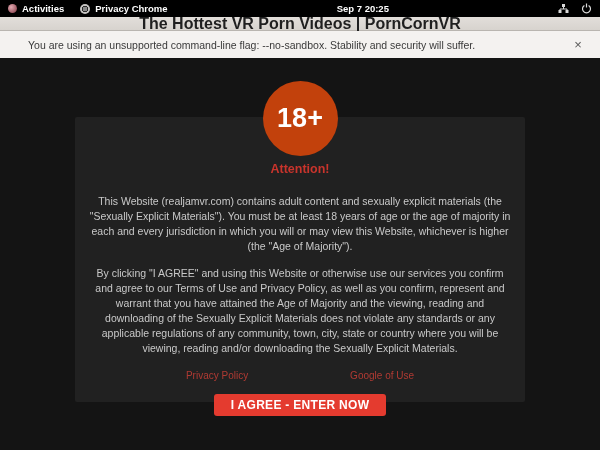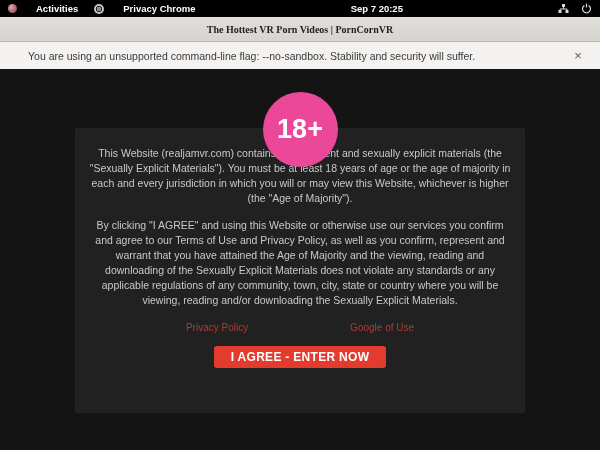--- a/index.html
+++ b/index.html
@@ -12,41 +12,40 @@
   }
 
   
   .topbar {
     height: 17px; background: #000; color: #fff;
     display: flex; align-items: center;
     font-size: 9.5px; font-weight: bold;
     padding: 0 8px; flex: 0 0 auto;
   }
   .topbar-left { display: flex; align-items: center; gap: 16px; }
-  .topbar-item { display: flex; align-items: center; gap: 19px; cursor: default; }
+  .topbar-item { display: flex; align-items: center; gap: 5px; cursor: default; }
   .dot-icon {
     width: 9px; height: 9px; border-radius: 50%;
     background: radial-gradient(circle at 35% 35%, #e3aab2, #96525c 75%);
   }
   .chrome-icon {
     width: 10px; height: 10px; border-radius: 50%;
     background: radial-gradient(circle, #8a8a8a 0 34%, #2b2b2b 36% 44%, #c6c4c2 46% 100%);
   }
   .topbar-center { flex: 1; text-align: center; }
   .topbar-right { display: flex; align-items: center; gap: 12px; }
   .tray-icon svg { display: block; }
 
   
   .titlebar {
-    height: 25px; background: linear-gradient(#e2deda, #d7d3ce);
+    height: 14px; background: linear-gradient(#e2deda, #d7d3ce);
     border-bottom: 1px solid #b9b5b0;
-    color: #1f1f1f; font-size: 10px; font-weight: bold;
+    color: #1f1f1f; font-size: 16px; font-weight: bold;
     display: flex; align-items: center; justify-content: center;
     flex: 0 0 auto;
-    font-family: Liberation Serif, serif;
   }
 
   
   .infobar {
     height: 27px; background: #f4f2f0; color: #3a3a3a;
     font-size: 10.5px; display: flex; align-items: center;
     padding: 0 12px 0 28px; flex: 0 0 auto; gap: 28px;
   }
   .infobar-msg { flex: 1; }
   .infobar-close {
@@ -60,21 +59,21 @@
   }
   .modal {
     position: absolute; left: 75px; top: 59px;
     width: 450px; height: 285px;
     background: #212121; border-radius: 2px;
     text-align: center;
   }
   .age-badge {
     position: absolute; top: -36px; left: 50%; margin-left: -37.5px;
     width: 75px; height: 75px; border-radius: 50%;
-    background: #ec4899; color: #fff;
+    background: #c2410c; color: #fff;
     font-size: 27px; font-weight: bold;
     display: flex; align-items: center; justify-content: center;
   }
   .modal-heading {
     padding-top: 45px; color: #c9342c;
     font-size: 12.5px; font-weight: bold;
   }
   .modal-text {
     color: #c9c9c9; font-size: 10.5px; line-height: 15px;
     padding: 0 14px; text-align: center;
@@ -137,20 +136,21 @@
   </div>
 
   <div class="infobar">
     <span class="infobar-msg">You are using an unsupported command-line flag: --no-sandbox. Stability and security will suffer.</span>
     <span class="infobar-close">×</span>
   </div>
 
   <div class="page">
     <div class="modal">
       <div class="age-badge">18+</div>
+      <div class="modal-heading">Attention!</div>
       <p class="modal-text p1">This Website (realjamvr.com) contains adult content and sexually explicit materials (the "Sexually Explicit Materials"). You must be at least 18 years of age or the age of majority in each and every jurisdiction in which you will or may view this Website, whichever is higher (the "Age of Majority").</p>
       <p class="modal-text p2">By clicking "I AGREE" and using this Website or otherwise use our services you confirm and agree to our Terms of Use and Privacy Policy, as well as you confirm, represent and warrant that you have attained the Age of Majority and the viewing, reading and downloading of the Sexually Explicit Materials does not violate any standards or any applicable regulations of any community, town, city, state or country where you will be viewing, reading and/or downloading the Sexually Explicit Materials.</p>
       <div class="links-row">
         <a class="gate-link">Privacy Policy</a>
         <a class="gate-link">Google of Use</a>
       </div>
       <button class="agree-btn">I AGREE - ENTER NOW</button>
     </div>
   </div>
 

